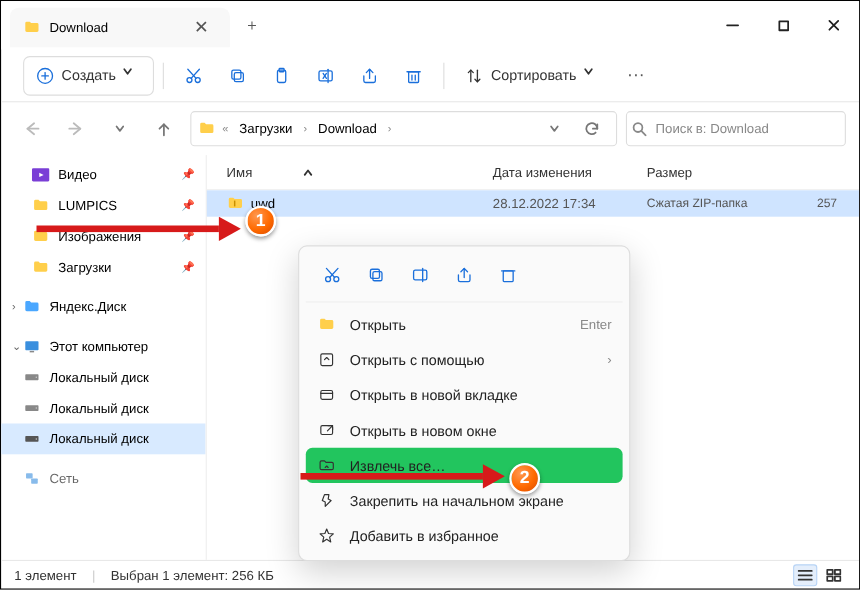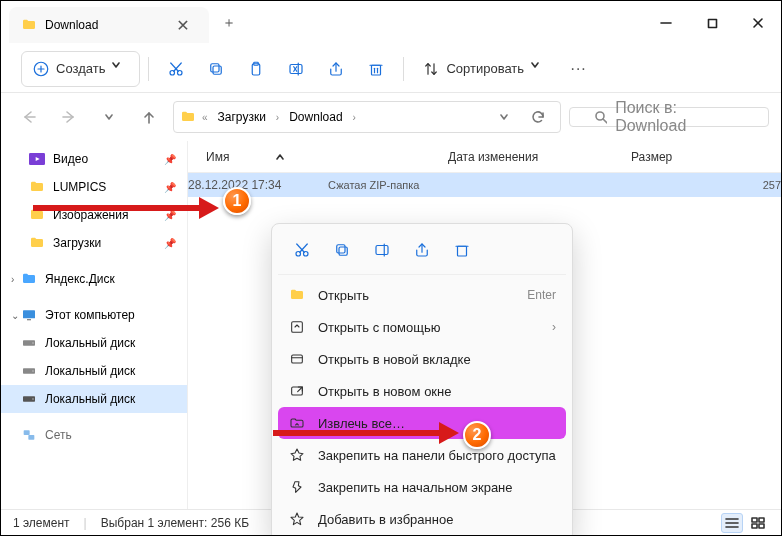--- a/index.html
+++ b/index.html
@@ -17,53 +17,53 @@
 .tbtn.txt { color: #333; font-size: 13px; }
 .tbtn svg { width: 18px; height: 18px; }
 .divider { width: 1px; height: 24px; background: #ddd; margin: 0 6px; }
 .addrbar { height: 48px; display: flex; align-items: center; padding: 0 12px; gap: 8px; }
 .navbtn { width: 32px; height: 32px; display: flex; align-items: center; justify-content: center; color: #777; border-radius: 4px; }
 .navbtn.disabled { color: #bbb; }
 .breadcrumb { flex: 1; height: 32px; border: 1px solid #ddd; border-radius: 4px; display: flex; align-items: center; padding: 0 6px; gap: 4px; font-size: 12px; }
 .crumb { padding: 0 4px; white-space: nowrap; }
 .chev { color: #888; font-size: 10px; padding: 0 2px; }
 .crumb-actions { margin-left: auto; display: flex; gap: 2px; }
-.searchbox { width: 200px; height: 20px; border: 1px solid #ddd; border-radius: 4px; display: flex; align-items: center; padding: 0 24px; gap: 8px; color: #888; font-size: 16px; }
+.searchbox { width: 200px; height: 32px; border: 1px solid #ddd; border-radius: 4px; display: flex; align-items: center; padding: 0 4px; gap: 8px; color: #888; font-size: 12px; }
 .content { display: flex; height: calc(100% - 44px - 48px - 48px - 26px); position: relative; }
 .sidebar { width: 186px; overflow: hidden; padding-top: 4px; }
 .side-item { display: flex; align-items: center; gap: 8px; height: 28px; padding: 0 10px 0 28px; font-size: 12px; white-space: nowrap; overflow: hidden; }
 .side-item.sel { background: #d8eaff; }
 .side-item.sub { padding-left: 20px; }
 .side-item .ico { width: 16px; height: 16px; flex-shrink: 0; }
 .side-item .pin { color: #888; font-size: 10px; margin-left: auto; }
 .side-item .caret { position: absolute; left: 10px; color: #666; font-size: 10px; }
 .side-sep { height: 8px; }
 .main { flex: 1; display: flex; flex-direction: column; border-left: 1px solid #eee; }
 .cols { display: flex; height: 32px; align-items: center; border-bottom: 1px solid #eee; font-size: 12px; color: #333; }
 .col-name { width: 260px; padding-left: 18px; display:flex; align-items:center; gap:6px;}
 .col-date { width: 140px; }
 .col-type { width: 130px; }
-.col-size { flex: 1; margin-left: 43px; }
+.col-size { flex: 1; }
 .rows { flex: 1; position: relative; }
 .row { display: flex; align-items: center; height: 24px; font-size: 12px; }
 .row.sel { background: #cfe4ff; }
 .row .rname { width: 260px; padding-left: 18px; display: flex; align-items: center; gap: 6px; }
 .row .rdate { width: 140px; color: #555; font-size: 12px; }
 .row .rtype { width: 130px; color: #555; font-size: 11px;}
-.row .rsize { flex: 1; text-align: right; color: #555; font-size: 11px;}
+.row .rsize { flex: 1; text-align: right; padding-right: 20px; color: #555; font-size: 11px;}
 .zip-icon { width: 16px; height: 16px; }
 .statusbar { height: 26px; border-top: 1px solid #e8e8e8; display: flex; align-items: center; font-size: 12px; color: #333; padding: 0 12px; gap: 14px; }
 .statusbar .viewbtns { margin-left: auto; display: flex; gap: 4px; }
 .viewbtns .vb { width: 22px; height: 20px; display:flex; align-items:center; justify-content:center; border:1px solid transparent; border-radius:3px;}
 .viewbtns .vb.active { background:#e4eefb; border-color:#b7d3f5;}
 .ctxmenu { position: absolute; left: 270px; top: 222px; width: 302px; background: #fafafa; border: 1px solid #ddd; border-radius: 8px; box-shadow: 0 10px 30px rgba(0,0,0,.18); padding: 6px; z-index: 10; }
 .ctx-icons { display: flex; gap: 4px; padding: 4px 6px 8px; border-bottom: 1px solid #eee; margin-bottom: 4px; }
 .ctx-icons .cbtn { width: 36px; height: 32px; display: flex; align-items: center; justify-content: center; border-radius: 6px; color: #1a6fdb; }
 .ctx-item { display: flex; align-items: center; gap: 12px; height: 32px; padding: 0 10px; border-radius: 6px; font-size: 13px; color: #222; }
-.ctx-item.hover { background: #d946ef; }
+.ctx-item.hover { background: #22c55e; }
 .ctx-item .cic { width: 18px; height: 18px; display: flex; align-items: center; justify-content: center; color: #333; flex-shrink:0; }
 .ctx-item .hint { margin-left: auto; color: #888; font-size: 12px; }
 
 .arrow1 { position: absolute; left: 32px; top: 192px; width: 186px; height: 30px; z-index: 20; pointer-events: none; }
 .arrow2 { position: absolute; left: 272px; top: 417px; width: 186px; height: 30px; z-index: 20; pointer-events: none; }
 .bubble { width: 28px; height: 28px; border-radius: 50%; background: radial-gradient(circle at 35% 30%, #ff9850 0%, #ff6a00 55%, #d94900 100%); border: 2px solid #fff; box-shadow: 0 2px 4px rgba(0,0,0,.4); display: flex; align-items: center; justify-content: center; color: #fff; font-weight: 700; font-size: 16px; position: absolute; z-index: 21; }
 .bubble.b1 { left: 222px; top: 186px; }
 .bubble.b2 { left: 462px; top: 420px; }
 .folder-svg { fill: #ffcf4b; }
 .redshaft { fill: #d71a1a; }
@@ -312,20 +312,27 @@
           <span>Имя</span>
           <svg width="10" height="10" class="ic" style="margin-left:40px">
             <polyline points="2,7 5,3 8,7"></polyline>
           </svg>
         </div>
       <div class="col-date">Дата изменения</div>
       <div class="col-size">Размер</div>
     </div>
     <div class="rows">
       <div class="row sel">
+        <div class="rname">
+            <svg class="zip-icon" viewBox="0 0 24 24">
+              <path class="folder-svg" d="M3 6a2 2 0 012-2h4l2 2h8a2 2 0 012 2v8a2 2 0 01-2 2H5a2 2 0 01-2-2V6z"></path>
+              <rect x="10" y="8" width="2" height="8" fill="#c98f00"></rect>
+            </svg>
+            <span>uwd</span>
+          </div>
         <div class="rdate">28.12.2022 17:34</div>
         <div class="rtype">Сжатая ZIP-папка</div>
         <div class="rsize">257</div>
       </div>
     </div>
   </div>
 </div>
 
 <div class="statusbar">
   <span>1 элемент</span>
@@ -429,28 +436,20 @@
         <svg width="16" height="16" viewBox="0 0 24 24" class="ic">
           <path d="M3 8a2 2 0 012-2h4l2 2h8a2 2 0 012 2v6a2 2 0 01-2 2H5a2 2 0 01-2-2V8z"></path>
           <polyline points="10,15 12,13 14,15"></polyline>
         </svg>
       </span>
       <span>Извлечь все…</span>
     </div>
   <div class="ctx-item">
       <span class="cic">
         <svg width="16" height="16" viewBox="0 0 24 24" class="ic">
-          <path d="M12 3l3 6 6 1-4.5 4 1 6-5.5-3-5.5 3 1-6L3 10l6-1 3-6z"></path>
-        </svg>
-      </span>
-      <span>Закрепить на панели быстрого доступа</span>
-    </div>
-  <div class="ctx-item">
-      <span class="cic">
-        <svg width="16" height="16" viewBox="0 0 24 24" class="ic">
           <path d="M9 4h6l-1 6 4 2-8 8v-6l-4-2 3-8z"></path>
         </svg>
       </span>
       <span>Закрепить на начальном экране</span>
     </div>
   <div class="ctx-item">
       <span class="cic">
         <svg width="16" height="16" viewBox="0 0 24 24" class="ic">
           <path d="M12 3l2.5 6 6.5.5-5 4.5 1.5 6.5L12 17l-5.5 3.5L8 14 3 9.5l6.5-.5L12 3z"></path>
         </svg>

